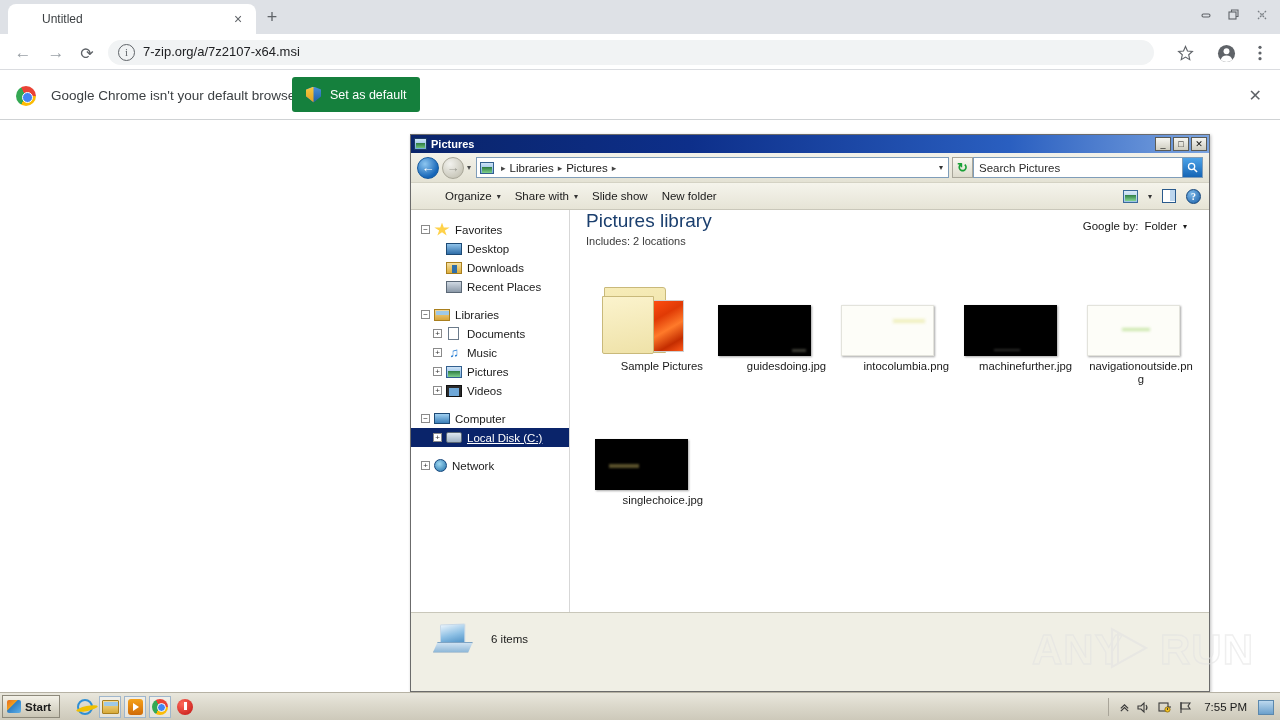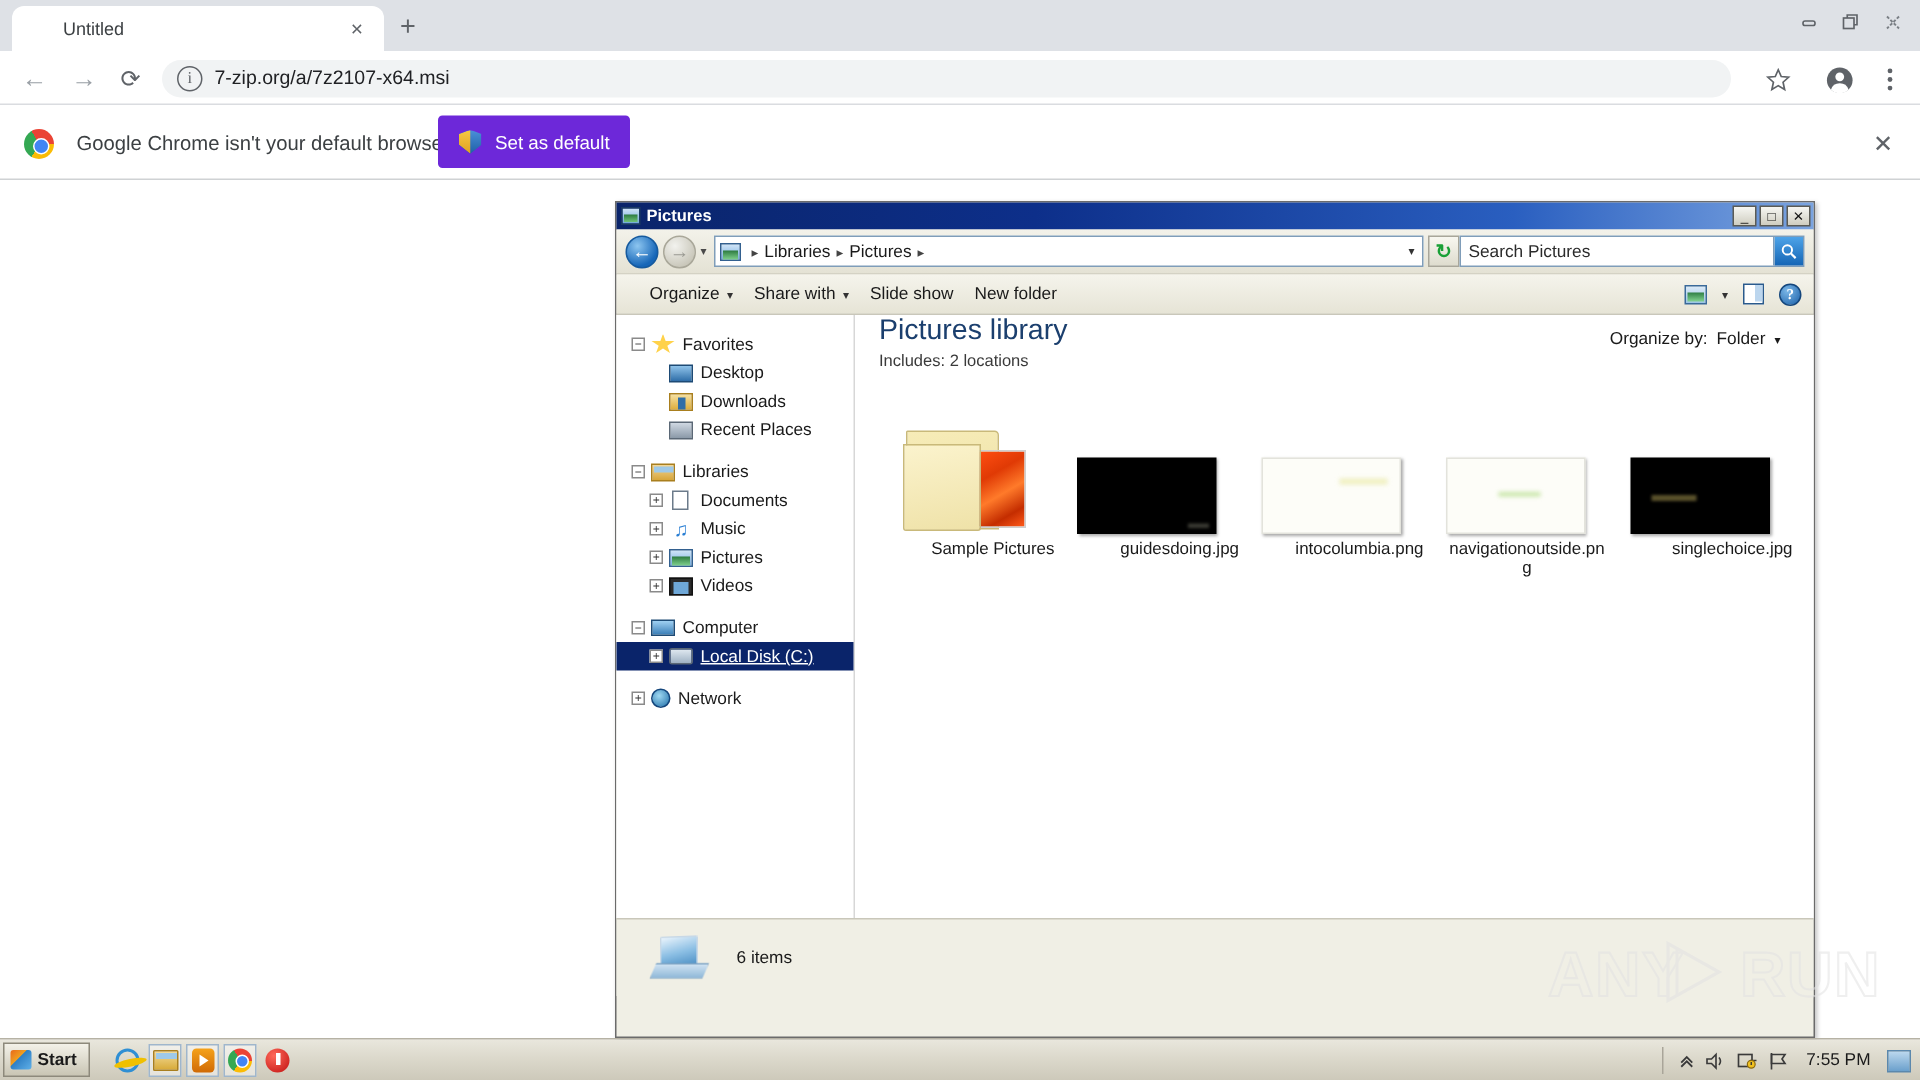--- a/index.html
+++ b/index.html
@@ -108,21 +108,21 @@
     width: 9px; height: 9px; border-radius: 50%; background: #4285f4;
     border: 1.5px solid #fff;
   }
   .infobar-text {
     position: absolute; left: 51px; top: 17px;
     font-size: 13.5px; color: #3c4043;
   }
   .infobar-btn {
     position: absolute; left: 292px; top: 77px;
     height: 35px; padding: 0 14px;
-    background: #6d28d9; border: none; border-radius: 3px;
+    background: #15803d; border: none; border-radius: 3px;
     color: #fff; font-size: 12.5px;
     display: flex; align-items: center; gap: 9px;
     cursor: pointer;
     font-family: "Liberation Sans", sans-serif;
   }
   .shield-ico {
     width: 15px; height: 16px;
     background: linear-gradient(180deg,#4a8fd8,#1d5fa5);
     clip-path: polygon(50% 0, 100% 18%, 100% 62%, 50% 100%, 0 62%, 0 18%);
     position: relative;
@@ -250,21 +250,21 @@
     display: flex; align-items: center; justify-content: center;
     color: #fff; font-size: 11px;
     cursor: pointer;
   }
 
   
   .exp-cmdbar {
     position: relative; height: 27px;
     background: linear-gradient(180deg,#f5f4ec,#e6e4d6);
     border-bottom: 1px solid #c9c7ba;
-    display: flex; align-items: center; padding-left: 15px; gap: 0;
+    display: flex; align-items: center; padding-left: 27px; gap: 0;
   }
   .cmd-item {
     font-size: 11.5px; color: #1a1a1a;
     padding: 3px 7px; cursor: pointer;
     display: flex; align-items: center; gap: 5px;
     white-space: nowrap;
   }
   .cmd-caret { font-size: 8px; color: #333; }
   .cmd-right { position: absolute; right: 8px; display: flex; align-items: center; gap: 10px; }
   .view-ico {
@@ -771,21 +771,21 @@
 
       <div class="lib-header">
         <div class="lib-title">Pictures library</div>
         <div class="lib-sub">
           <span>Includes:</span>
           <span>2 locations</span>
         </div>
       </div>
 
       <div class="arrange">
-        <span>Organize by:</span>
+        <span>Google by:</span>
         <span class="arrange-val">Folder</span>
         <span class="arrange-caret">▾</span>
       </div>
 
       <div class="file-grid">
 
         <div class="file-item">
           <div class="thumb-wrap">
             <div class="folder-thumb">
               <div class="f-back"></div>
@@ -808,20 +808,28 @@
 
         <div class="file-item">
           <div class="thumb-wrap">
             <div class="thumb-img light">
               <span class="streak-y"></span>
             </div>
           </div>
           <div class="file-label">intocolumbia.png</div>
         </div>
 
+        <div class="file-item">
+          <div class="thumb-wrap">
+            <div class="thumb-img dark">
+              <span class="streak-d3"></span>
+            </div>
+          </div>
+          <div class="file-label">machinefurther.jpg</div>
+        </div>
 
         <div class="file-item">
           <div class="thumb-wrap">
             <div class="thumb-img light">
               <span class="streak-g"></span>
             </div>
           </div>
           <div class="file-label">navigationoutside.png</div>
         </div>
 

